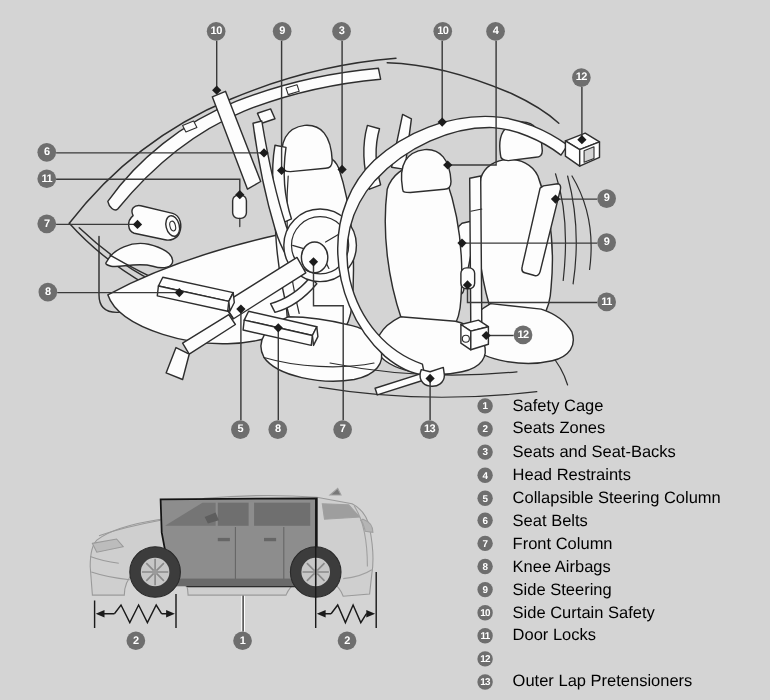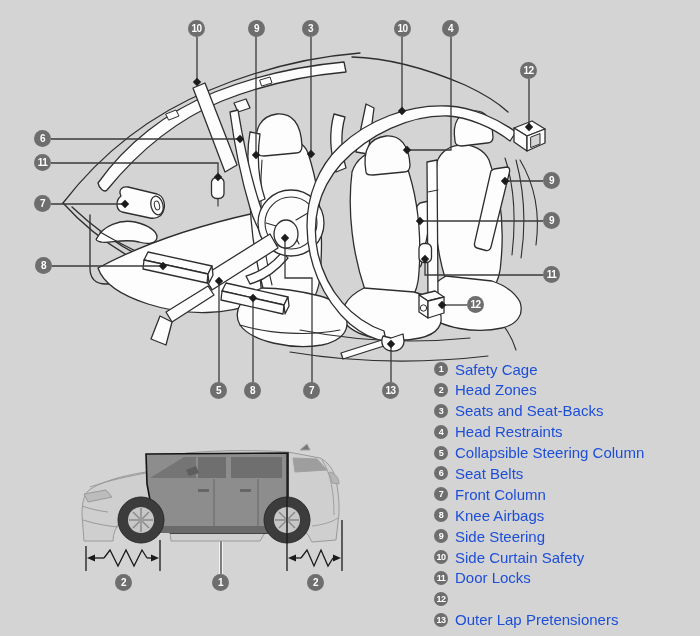--- a/index.html
+++ b/index.html
@@ -10,21 +10,21 @@
     position:absolute;width:17px;height:17px;border-radius:50%;
     background:#6e6e6e;color:#fff;font-weight:bold;font-size:10px;line-height:17px;
     text-align:center;letter-spacing:-0.5px;box-sizing:border-box;
   }
   .legend{position:absolute;left:434px;top:362px;}
   .lrow{display:flex;align-items:center;height:14px;margin-bottom:6.9px;white-space:nowrap;}
   .lbadge{
     flex:0 0 auto;width:14px;height:14px;border-radius:50%;background:#6e6e6e;color:#fff;
     font-weight:bold;font-size:9px;line-height:14px;text-align:center;letter-spacing:-0.5px;
   }
-  .llabel{margin-left:7px;font-size:15px;line-height:15px;color:#1d4ed8;}
+  .llabel{margin-left:18px;font-size:15px;line-height:15px;color:#000000;}
 </style>
 </head>
 <body>
 
 <div class="stage">
 
 <svg class="art" viewBox="0 0 700 636">
   <defs>
     <path id="dm" d="M0,-4.2 L4.2,0 L0,4.2 L-4.2,0 Z"></path>
     <path id="arl" d="M0,0 L8,-3.4 L8,3.4 Z"></path>
@@ -293,21 +293,21 @@
 <div class="badge" style="left:212px;top:574px">1</div>
 <div class="badge" style="left:307px;top:574px">2</div>
 
 <div class="legend">
   <div class="lrow">
     <span class="lbadge">1</span>
     <span class="llabel">Safety Cage</span>
   </div>
   <div class="lrow">
     <span class="lbadge">2</span>
-    <span class="llabel">Head Zones</span>
+    <span class="llabel">Seats Zones</span>
   </div>
   <div class="lrow">
     <span class="lbadge">3</span>
     <span class="llabel">Seats and Seat-Backs</span>
   </div>
   <div class="lrow">
     <span class="lbadge">4</span>
     <span class="llabel">Head Restraints</span>
   </div>
   <div class="lrow">

